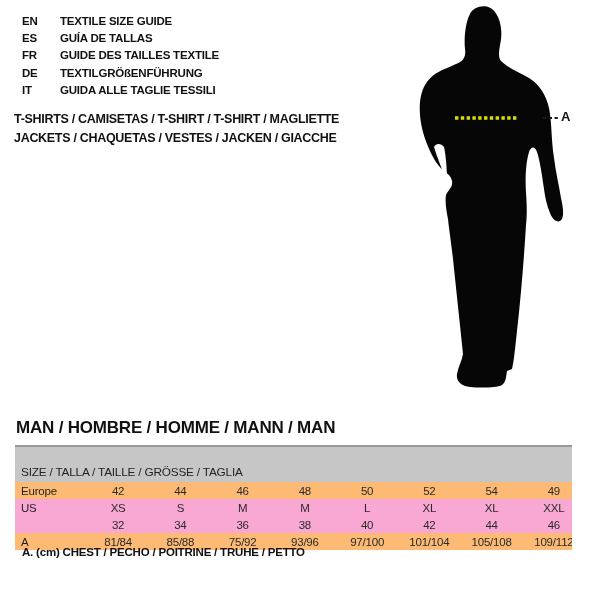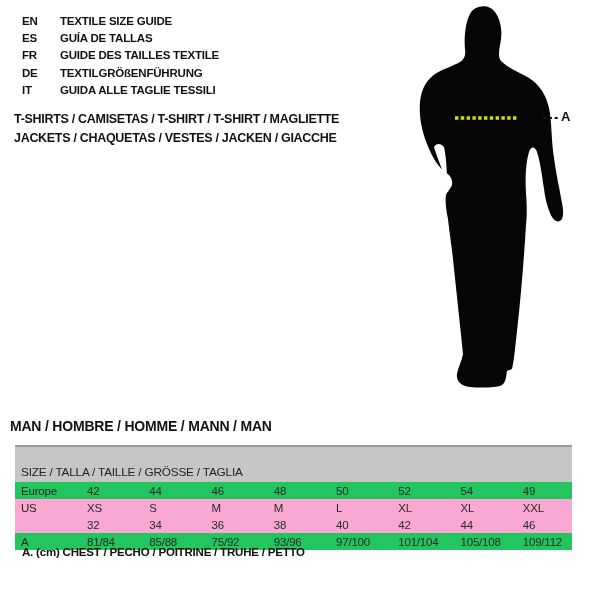--- a/index.html
+++ b/index.html
@@ -14,36 +14,36 @@
   .lang-code { width:38px; }
 
   
   .cats { position:absolute; left:14px; top:110px; font-weight:bold; font-size:12.5px; line-height:19px; letter-spacing:-0.3px; }
 
   
   .figure { position:absolute; left:410px; top:0; width:190px; height:410px; }
   .measure-label { position:absolute; left:561px; top:109px; font-size:13px; font-weight:bold; color:#111; }
 
   
-  .section-title { position:absolute; left:10px; top:418px; font-size:14px; font-weight:bold; letter-spacing:-0.2px; }
+  .section-title { position:absolute; left:16px; top:418px; font-size:17px; font-weight:bold; letter-spacing:-0.2px; }
 
   
   table.size-table {
     position:absolute; left:15px; top:445px; width:570px;
     border-collapse:collapse; table-layout:fixed;
     border-top:2px solid #999; font-size:11.5px; letter-spacing:-0.2px; color:#2a2a2a;
   }
   .size-table col.lblcol { width:72px; }
   .size-table th {
     background:#c6c6c6; text-align:left; font-weight:normal;
     padding:18px 0 3px 6px; font-size:11.8px; color:#222; height:14px;
   }
-  .size-table td { height:17px; padding:0; font-weight:normal; }
+  .size-table td { height:17px; text-align:center; padding:0; font-weight:normal; }
   .size-table td.lbl { text-align:left; padding-left:6px; color:#222; }
-  .size-table tr.white { background:#22c55e; }
+  .size-table tr.white { background:#fdba74; }
   .size-table tr.gray  { background:#f9a8d4; }
 
   
   .footnote { position:absolute; left:22px; top:546px; font-size:11.5px; font-weight:bold; letter-spacing:-0.2px;text-align:right; }
 </style>
 </head>
 <body>
 
 <div class="page">
 

